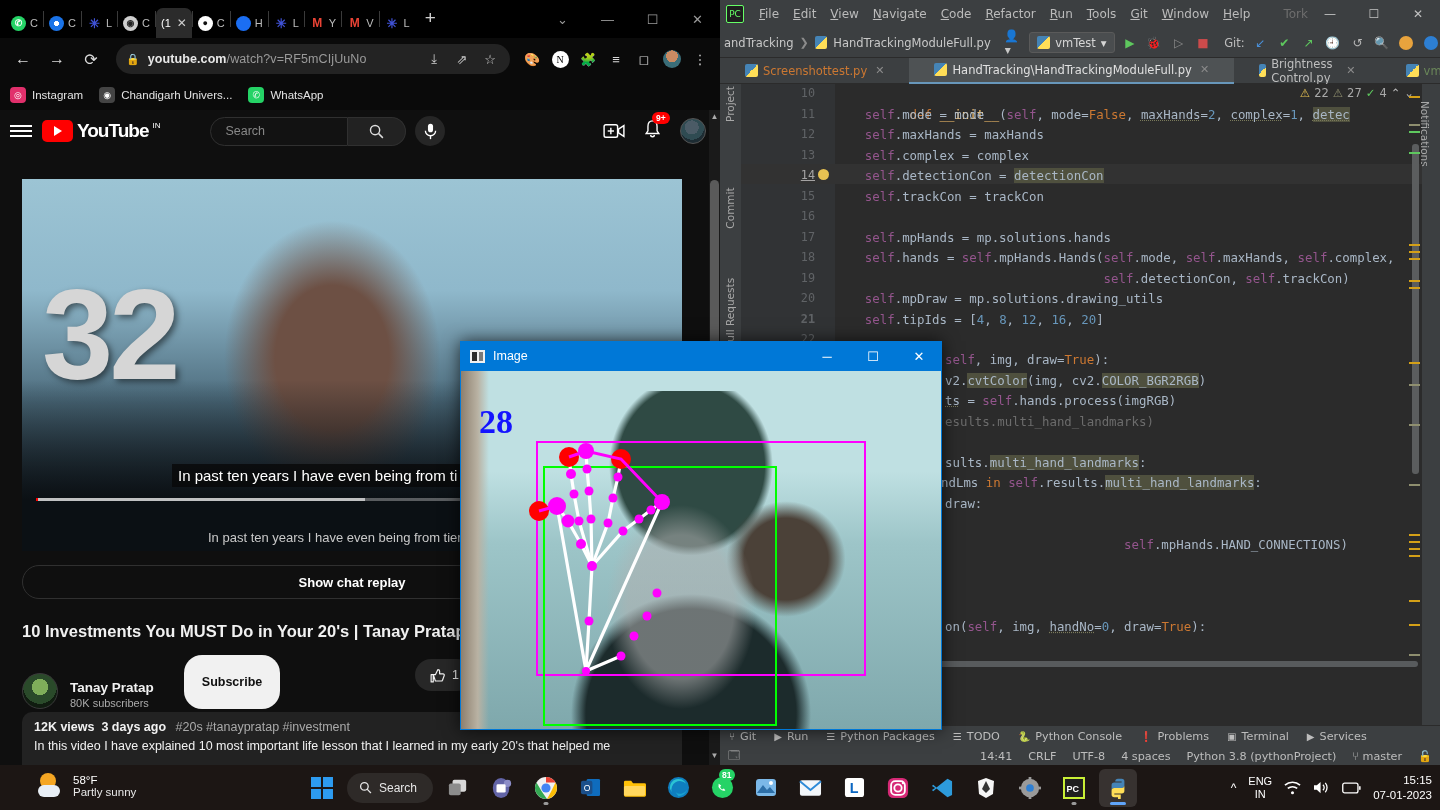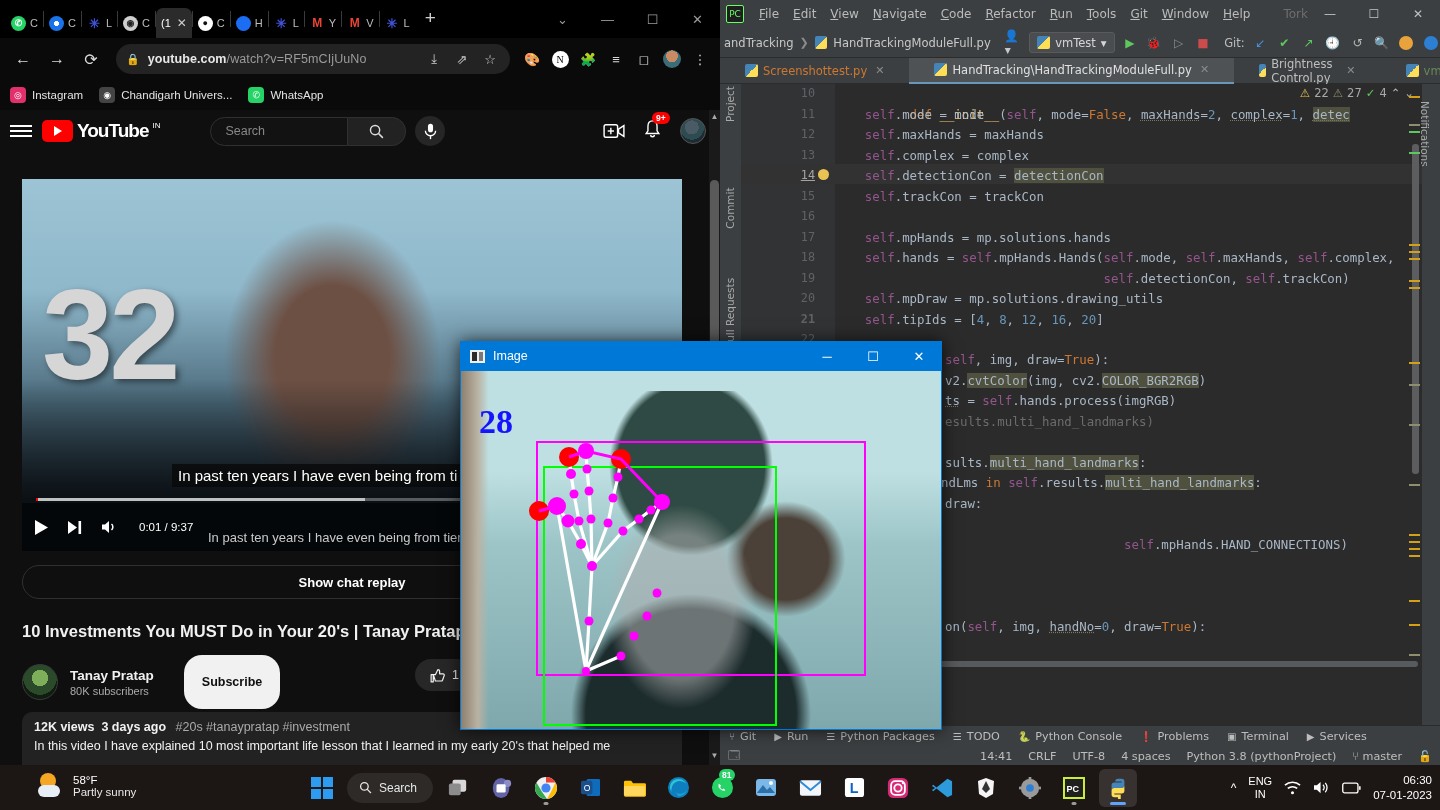--- a/index.html
+++ b/index.html
@@ -92,21 +92,21 @@
                background:#fff; display:flex; align-items:center; justify-content:center; }
   .ptoggle b:after{ content:""; width:0;height:0;border-left:6px solid #111;
                border-top:4px solid transparent;border-bottom:4px solid transparent; margin-left:2px;}
   .pcrect { width:14px; height:11px; border:2px solid #fff; }
 
   .chatreplay { position:absolute; left:22px; top:455px; width:660px; height:34px; border:1px solid #303030;
                 border-radius:18px; display:flex; align-items:center; justify-content:center;
                 color:#fff; font-size:13px; font-weight:bold; }
   .vidtitle { position:absolute; left:22px; top:512px; width:700px; color:#f1f1f1; font-size:16.5px;
               font-weight:bold; white-space:nowrap; }
-  .chanrow { position:absolute; left:22px; top:545px; display:flex; align-items:center; gap:12px; }
+  .chanrow { position:absolute; left:22px; top:545px; display:flex; align-items:flex-end; gap:12px; }
   .chanav { width:36px; height:36px; border-radius:50%;
             background:radial-gradient(circle at 50% 38%,#7fae5a 0 30%, #2a4a2a 30% 62%, #101c10 62%); border:1px solid #3a3a3a; }
   .chanmeta .cn { color:#f1f1f1; font-size:13.5px; font-weight:bold; }
   .chanmeta .cs { color:#aaa; font-size:11px; margin-top:2px; }
   .subbtn { margin-left:18px; background:#f1f1f1; color:#0f0f0f; font-size:12.5px; font-weight:bold;
             border-radius:18px; padding:20px 18px; }
   .likepill { position:absolute; left:415px; top:549px; background:#272727; border-radius:18px;
               height:32px; display:flex; align-items:center; padding:0 14px; gap:6px; color:#f1f1f1; font-size:12.5px; }
   .descbox { position:absolute; left:22px; top:602px; width:660px; height:60px; background:#222222;
              border-radius:10px 10px 0 0; padding:8px 12px; }
@@ -384,44 +384,20 @@
       </div>
 
       <div id="player">
         <div class="pvideo"></div>
         <div class="bignum">32</div>
         <div class="capmain">In past ten years I have even being from ti</div>
         <div class="progress">
             <u></u>
             <i></i>
           </div>
-        <div class="pcontrols">
-          <div class="pc">
-              <svg width="15" height="17" viewBox="0 0 15 17">
-                <path d="M1 1 L14 8.5 L1 16 Z" fill="#fff"></path>
-              </svg>
-            </div>
-          <div class="pc">
-              <svg width="16" height="15" viewBox="0 0 16 15">
-                <path d="M1 1 L10 7.5 L1 14 Z" fill="#fff"></path>
-                <rect x="11.5" y="1" width="2.6" height="13" fill="#fff"></rect>
-              </svg>
-            </div>
-          <div class="pc">
-              <svg width="18" height="16" viewBox="0 0 18 16">
-                <path d="M1 5.5 H4 L8 2 V14 L4 10.5 H1 Z" fill="#fff"></path>
-                <path d="M10.5 5 a4 4 0 0 1 0 6" fill="none" stroke="#fff" stroke-width="1.5"></path>
-              </svg>
-            </div>
-          <div class="ptime">0:01 / 9:37</div>
-          <div class="ptoggle">
-              <b></b>
-            </div>
-          <div class="pcrect"></div>
-        </div>
         <div class="capsub">In past ten years I have even being from tier</div>
       </div>
 
       <div class="chatreplay">Show chat replay</div>
       <div class="vidtitle">10 Investments You MUST Do in Your 20's | Tanay Pratap</div>
       <div class="chanrow">
         <div class="chanav"></div>
         <div class="chanmeta">
           <div class="cn">Tanay Pratap</div>
           <div class="cs">80K subscribers</div>
@@ -906,19 +882,19 @@
       <svg width="17" height="15" viewBox="0 0 18 16">
           <path d="M1 5.5 H4 L8 2 V14 L4 10.5 H1 Z" fill="#fff"></path>
           <path d="M10.5 5 a4 4 0 0 1 0 6" fill="none" stroke="#fff" stroke-width="1.4"></path>
           <path d="M13 3 a7.5 7.5 0 0 1 0 10" fill="none" stroke="#fff" stroke-width="1.4"></path>
         </svg>
       <svg width="19" height="12" viewBox="0 0 20 12">
           <rect x="0.8" y="0.8" width="16" height="10.4" rx="2" fill="none" stroke="#fff" stroke-width="1.4"></rect>
           <rect x="18" y="4" width="1.6" height="4" rx="0.8" fill="#fff"></rect>
         </svg>
       <div class="clock">
-        <div>06:30</div>
+        <div>15:15</div>
         <div>07-01-2023</div>
       </div>
     </div>
   </div>
 
 </div>
 
 </body></html>

